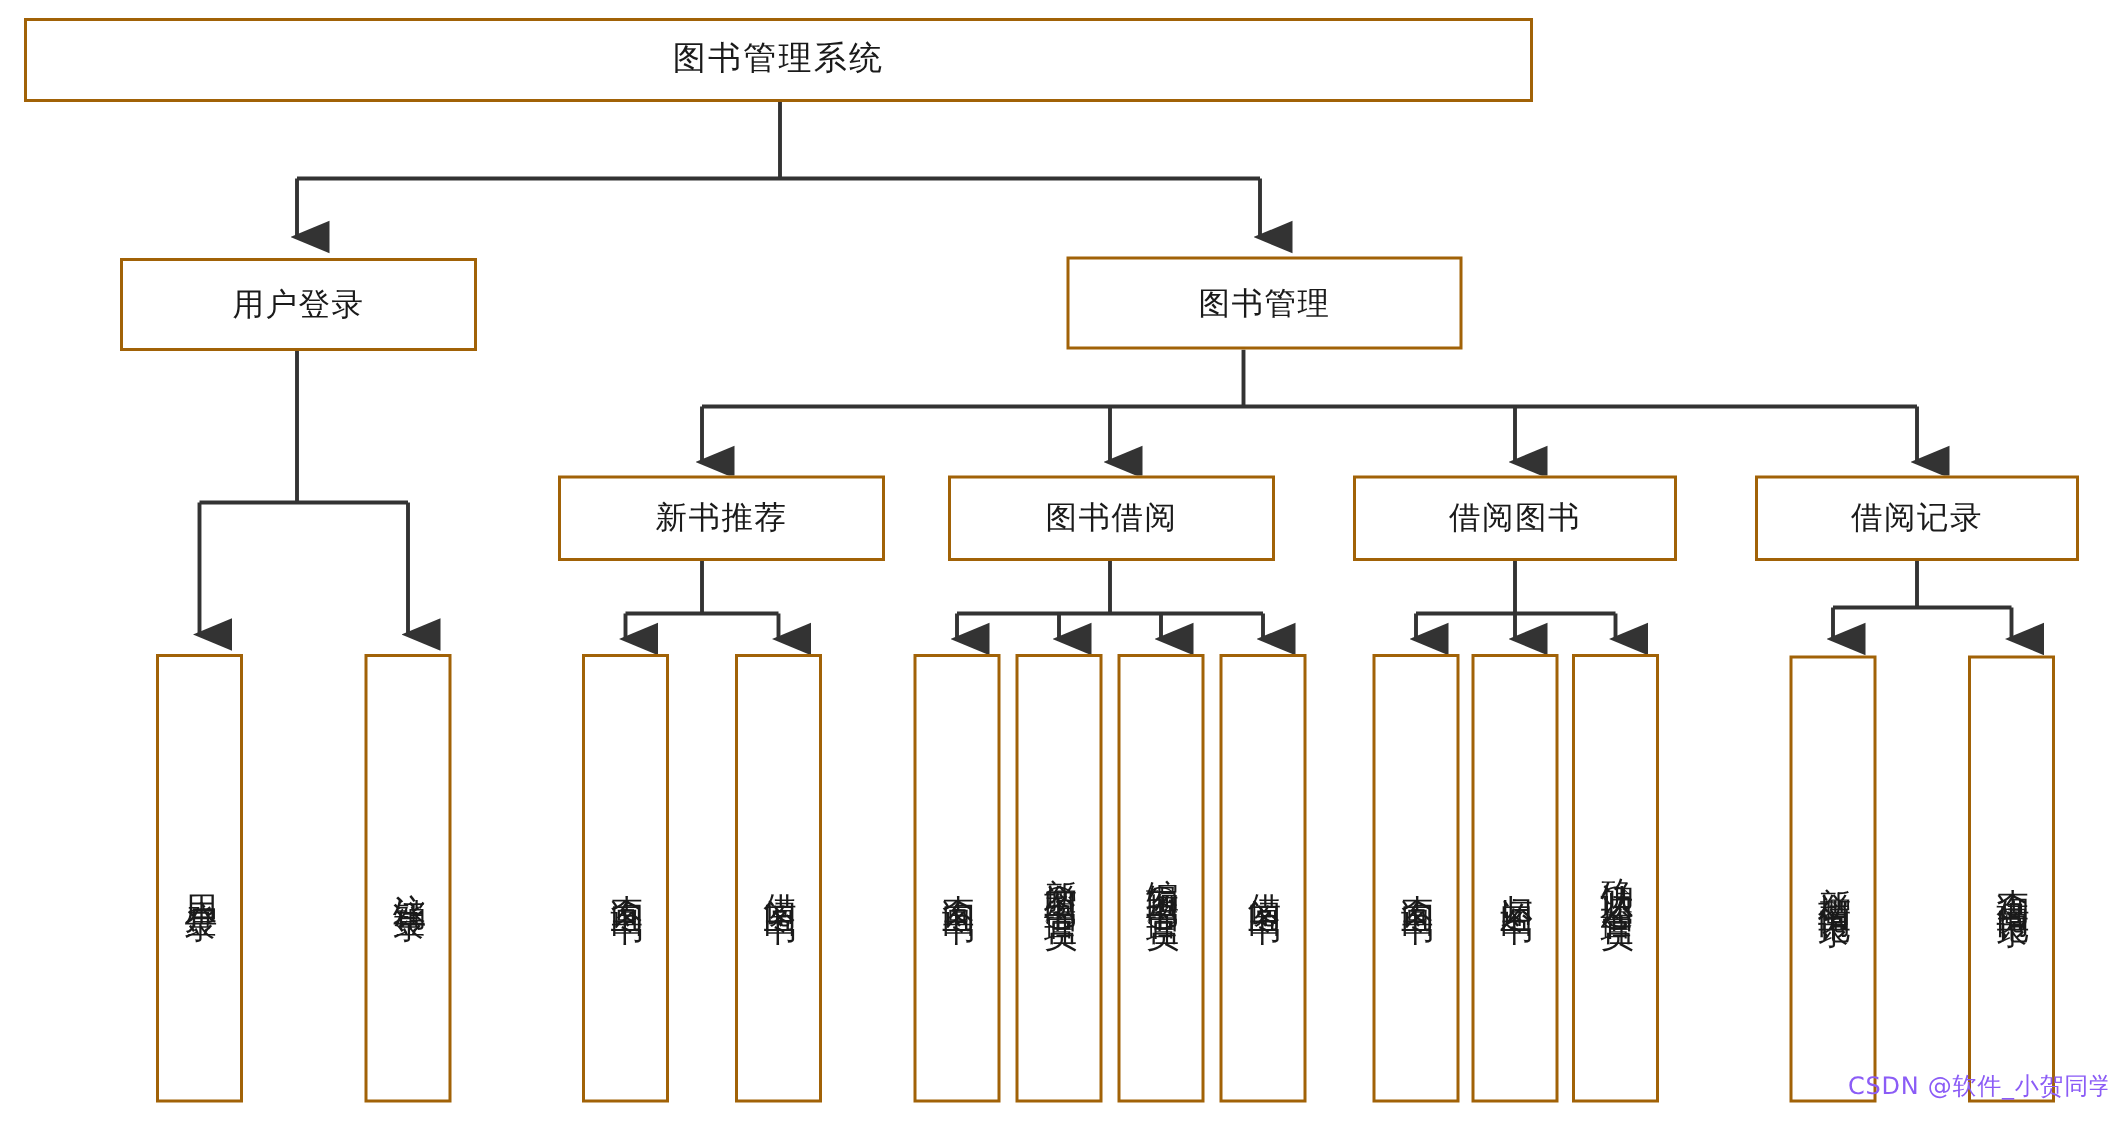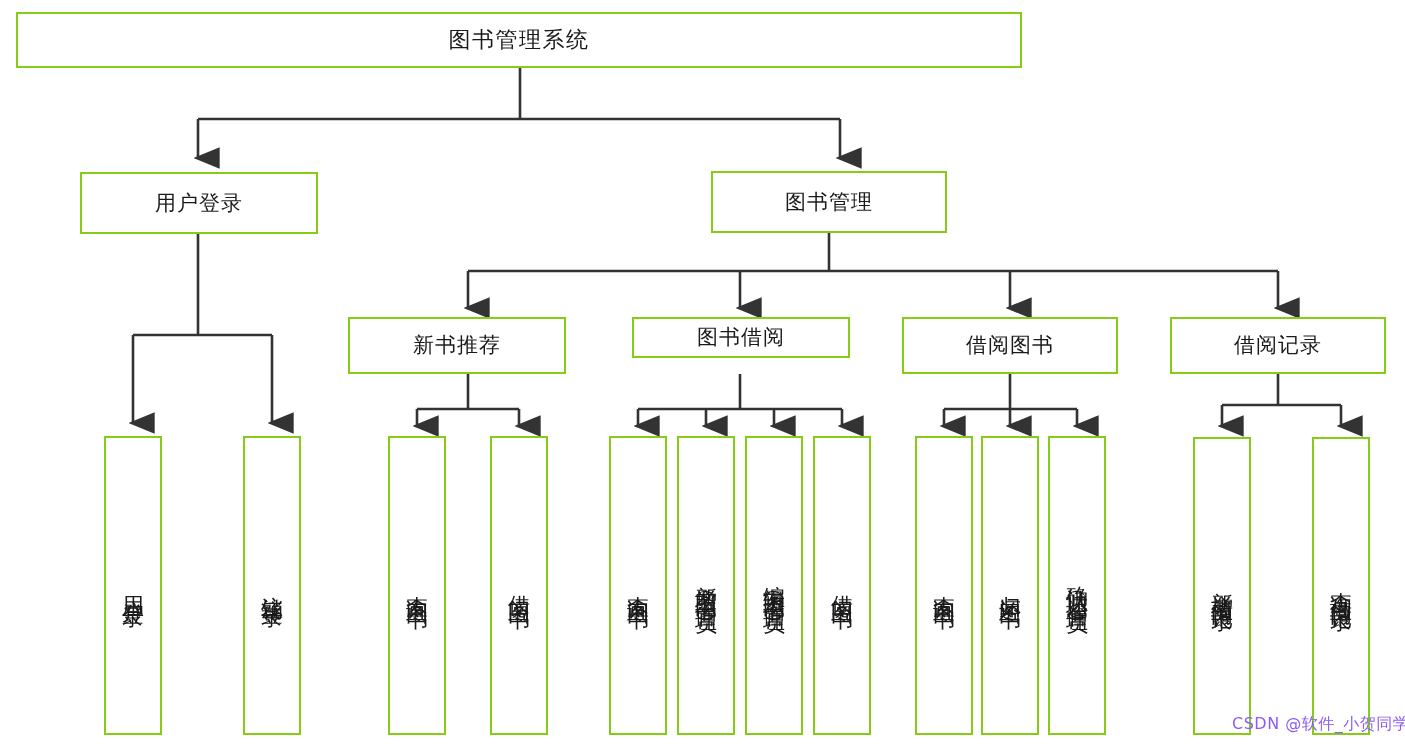--- a/index.html
+++ b/index.html
@@ -10,21 +10,21 @@
     font-family:"DejaVu Sans","Liberation Sans",sans-serif;
     overflow:hidden;
   }
   #diagram{position:relative;width:1405px;height:747px;}
   #edges{position:absolute;left:0;top:0;width:1405px;height:747px;}
 
   .node{
     position:absolute;
     box-sizing:border-box;
     background:#ffffff;
-    border:2px solid #84cc16;
+    border:2px solid #a16207;
     display:flex;
     align-items:center;
     justify-content:center;
     color:#1a1a1a;
     z-index:2;
   }
   .node .lbl{
     display:block;
     text-align:center;
     line-height:1.18;
@@ -111,28 +111,28 @@
     </g>
   </svg>
 
   <div class="node h root" style="left:16px;top:12px;width:1006px;height:56px;">
     <span class="lbl">图书管理系统</span>
   </div>
 
   <div class="node h" style="left:80px;top:172px;width:238px;height:62px;">
     <span class="lbl">用户登录</span>
   </div>
-  <div class="node h" style="left:711px;top:171px;width:236px;height:62px;">
+  <div class="node h" style="left:711px;top:171px;width:264px;height:62px;">
     <span class="lbl">图书管理</span>
   </div>
 
-  <div class="node h" style="left:348px;top:317px;width:218px;height:57px;">
+  <div class="node h" style="left:372px;top:317px;width:218px;height:57px;">
     <span class="lbl">新书推荐</span>
   </div>
-  <div class="node h" style="left:632px;top:317px;width:218px;height:41px;font-family:Liberation Serif, serif;">
+  <div class="node h" style="left:632px;top:317px;width:218px;height:57px;font-family:Liberation Serif, serif;">
     <span class="lbl">图书借阅</span>
   </div>
   <div class="node h" style="left:902px;top:317px;width:216px;height:57px;">
     <span class="lbl">借阅图书</span>
   </div>
   <div class="node h" style="left:1170px;top:317px;width:216px;height:57px;font-family:Liberation Serif, serif;">
     <span class="lbl">借阅记录</span>
   </div>
 
   <div class="node v" style="left:104px;top:436px;width:58px;height:299px;">

